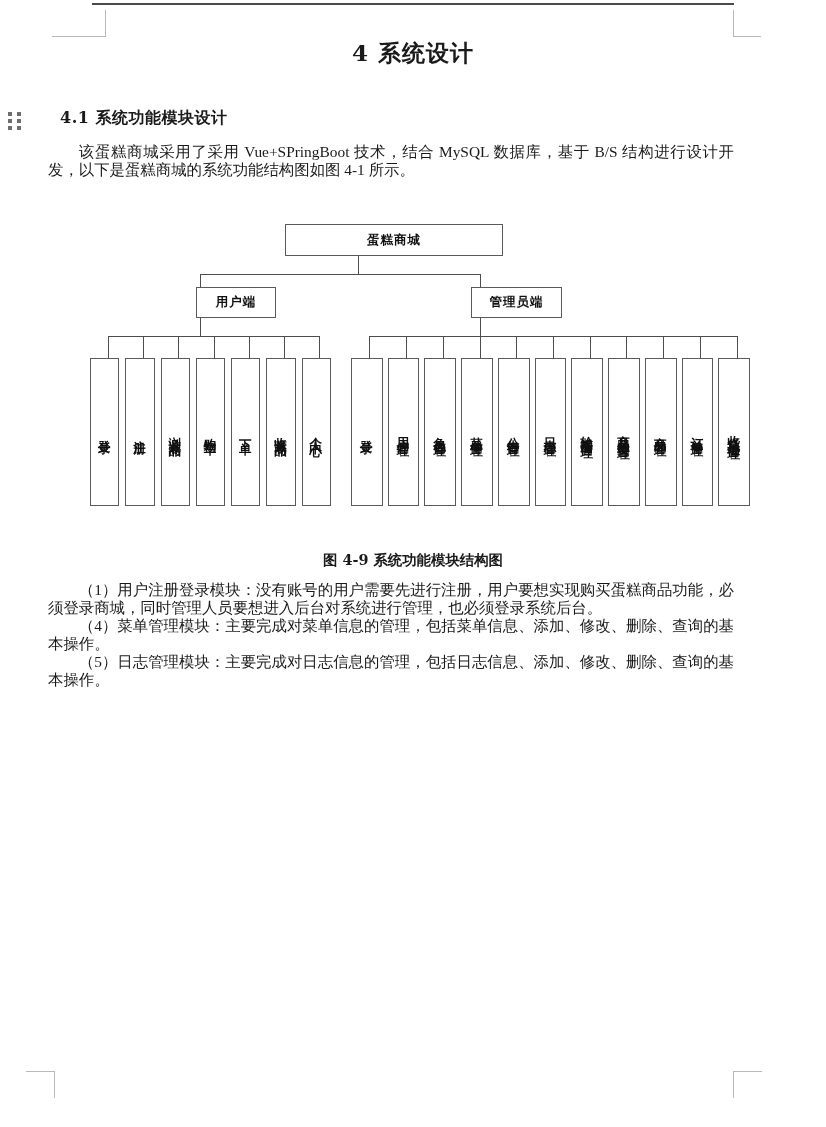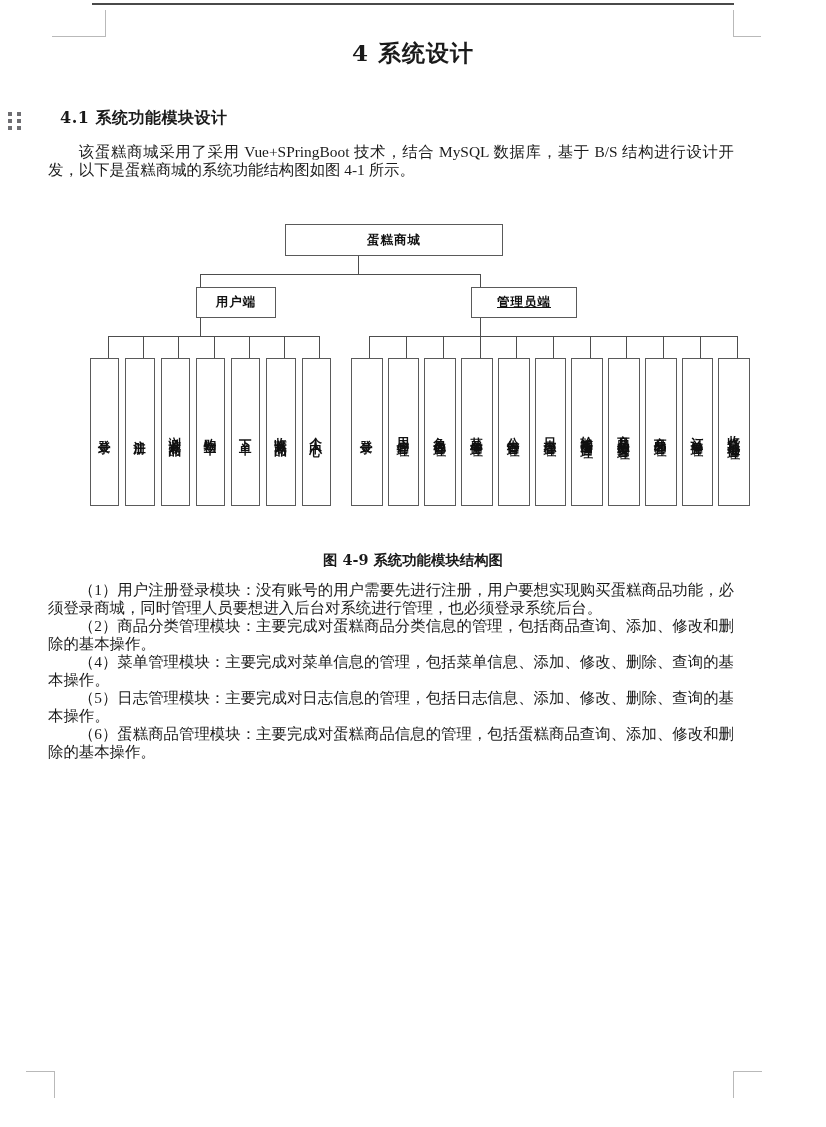--- a/index.html
+++ b/index.html
@@ -205,24 +205,22 @@
     <h1 class="doc-title">4  系统设计</h1>
 
     <h2 class="sec-title">4.1  系统功能模块设计</h2>
 
     <p class="para intro-para">该蛋糕商城采用了采用 Vue+SPringBoot 技术，结合 MySQL 数据库，基于 B/S 结构进行设计开发，以下是蛋糕商城的系统功能结构图如图 4-1 所示。</p>
 
     <div class="fig-caption">图 4-9 系统功能模块结构图</div>
 
     <div class="body-paras">
       <p class="para">（1）用户注册登录模块：没有账号的用户需要先进行注册，用户要想实现购买蛋糕商品功能，必须登录商城，同时管理人员要想进入后台对系统进行管理，也必须登录系统后台。</p>
-      <p class="para">（2）商品分类管理模块：主要完成对蛋糕商品分类信息的管理，包括商品查询、添加、修改和删除的基本操作。</p>
       <p class="para">（4）菜单管理模块：主要完成对菜单信息的管理，包括菜单信息、添加、修改、删除、查询的基本操作。</p>
       <p class="para">（5）日志管理模块：主要完成对日志信息的管理，包括日志信息、添加、修改、删除、查询的基本操作。</p>
-      <p class="para">（6）蛋糕商品管理模块：主要完成对蛋糕商品信息的管理，包括蛋糕商品查询、添加、修改和删除的基本操作。</p>
     </div>
 
   </div>
 
   <div class="diagram" id="diagram">
       <div class="dnode horiz" style="left: 249px; top: 6px; width: 218px; height: 32px;">蛋糕商城</div>
       <div class="dline v" style="left: 358px; top: 38px; height: 18px;"></div>
       <div class="dline h" style="left: 200px; top: 56px; width: 280px;"></div>
       <div class="dline v" style="left: 200px; top: 56px; height: 13px;"></div>
       <div class="dline v" style="left: 480px; top: 56px; height: 13px;"></div>
@@ -236,21 +234,21 @@
       <div class="dline v" style="left: 178.214px; top: 118px; height: 22px;"></div>
       <div class="dnode vert" style="left: 160.571px; top: 140px; width: 29.2857px; height: 148px;">浏览商品</div>
       <div class="dline v" style="left: 213.5px; top: 118px; height: 22px;"></div>
       <div class="dnode vert" style="left: 195.857px; top: 140px; width: 29.2857px; height: 148px;">购物车</div>
       <div class="dline v" style="left: 248.786px; top: 118px; height: 22px;"></div>
       <div class="dnode vert" style="left: 231.143px; top: 140px; width: 29.2857px; height: 148px;">下单</div>
       <div class="dline v" style="left: 284.071px; top: 118px; height: 22px;"></div>
       <div class="dnode vert" style="left: 266.429px; top: 140px; width: 29.2857px; height: 148px;">收藏商品</div>
       <div class="dline v" style="left: 319.357px; top: 118px; height: 22px;"></div>
       <div class="dnode vert" style="left: 301.714px; top: 140px; width: 29.2857px; height: 148px;">个人中心</div>
-      <div class="dnode horiz" style="left: 435px; top: 69px; width: 106px; height: 31px; text-decoration: underline;">管理员端</div>
+      <div class="dnode horiz" style="left: 435px; top: 69px; width: 91px; height: 31px;">管理员端</div>
       <div class="dline v" style="left: 480px; top: 100px; height: 18px;"></div>
       <div class="dline h" style="left: 369.364px; top: 118px; width: 367.273px;"></div>
       <div class="dline v" style="left: 369.364px; top: 118px; height: 22px;"></div>
       <div class="dnode vert" style="left: 351px; top: 140px; width: 31.7273px; height: 148px;">登录</div>
       <div class="dline v" style="left: 406.091px; top: 118px; height: 22px;"></div>
       <div class="dnode vert" style="left: 387.727px; top: 140px; width: 31.7273px; height: 148px;">用户管理</div>
       <div class="dline v" style="left: 442.818px; top: 118px; height: 22px;"></div>
       <div class="dnode vert" style="left: 424.455px; top: 140px; width: 31.7273px; height: 148px;">角色管理</div>
       <div class="dline v" style="left: 479.545px; top: 118px; height: 22px;"></div>
       <div class="dnode vert" style="left: 461.182px; top: 140px; width: 31.7273px; height: 148px;">菜单管理</div>

